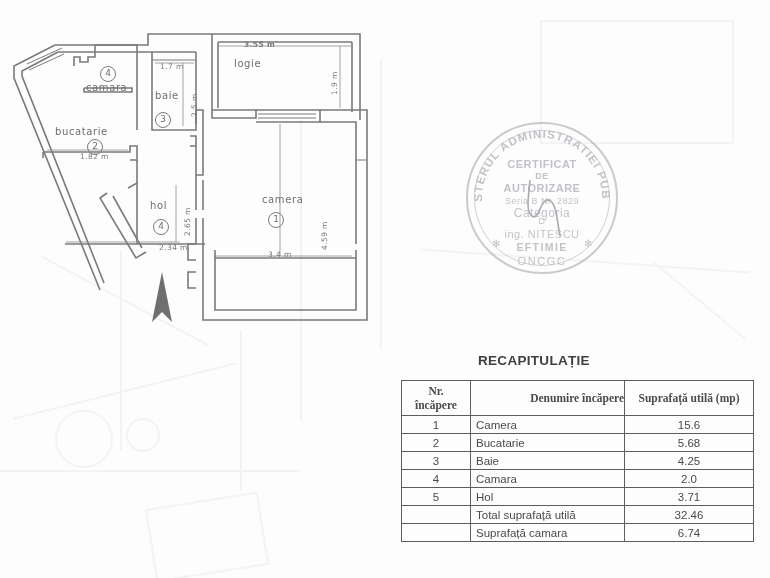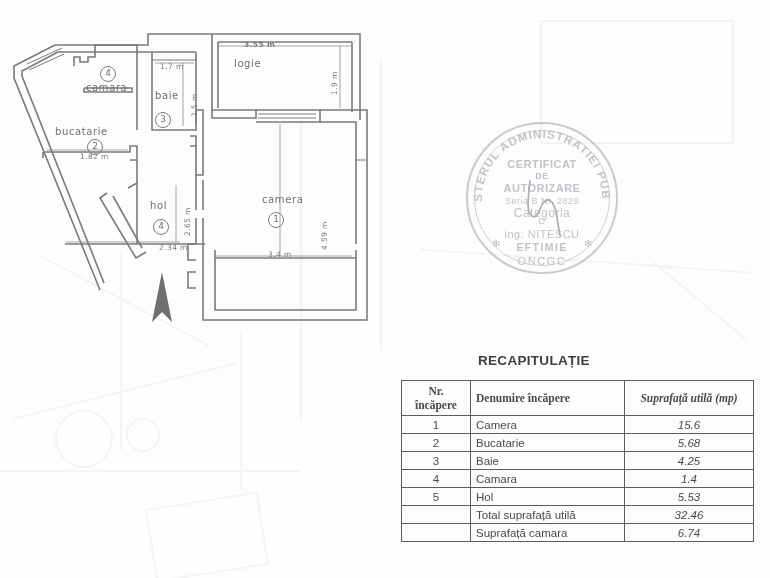--- a/index.html
+++ b/index.html
@@ -169,21 +169,21 @@
     text-align: center;
     height: 34px;
     line-height: 14px;
   }
   #recap td {
     font-family: "Liberation Sans", sans-serif;
     font-size: 11.5px;
   }
   .c-nr    { width: 68px;  text-align: center; }
   .c-name  { width: 148px; text-align: left; padding-left: 5px !important; }
-  .c-area  { width: 128px; text-align: center; font-style: italic; }
+  .c-area  { width: 128px; text-align: center; }
   .bold-row td { font-family: "Liberation Serif", serif; font-weight: bold; font-size: 12px; }
   .bold-val { font-weight: bold; }
 </style>
 </head>
 <body>
 
 <div id="page">
 
   <div class="watermark">
     <div class="wm-line" style="left:30px;  top:300px; width:190px; height:2px; transform:rotate(28deg);"></div>
@@ -343,21 +343,21 @@
 
   <div id="recap-title">RECAPITULAȚIE</div>
 
   <table id="recap">
     <thead>
       <tr>
         <th class="c-nr">
           <div>Nr.</div>
           <div>încăpere</div>
         </th>
-        <th class="c-name" style="text-align:left;">Denumire încăpere</th>
+        <th class="c-name" style="text-align:right;">Denumire încăpere</th>
         <th class="c-area">Suprafață utilă (mp)</th>
       </tr>
     </thead>
     <tbody>
       <tr>
         <td class="c-nr">1</td>
         <td class="c-name">Camera</td>
         <td class="c-area">15.6</td>
       </tr>
       <tr>
@@ -366,26 +366,26 @@
         <td class="c-area">5.68</td>
       </tr>
       <tr>
         <td class="c-nr">3</td>
         <td class="c-name">Baie</td>
         <td class="c-area">4.25</td>
       </tr>
       <tr>
         <td class="c-nr">4</td>
         <td class="c-name">Camara</td>
-        <td class="c-area">1.4</td>
+        <td class="c-area">2.0</td>
       </tr>
       <tr>
         <td class="c-nr">5</td>
         <td class="c-name">Hol</td>
-        <td class="c-area">5.53</td>
+        <td class="c-area">3.71</td>
       </tr>
       <tr>
         <td class="c-nr"></td>
         <td class="c-name">Total suprafață utilă</td>
         <td class="c-area">32.46</td>
       </tr>
       <tr>
         <td class="c-nr"></td>
         <td class="c-name">Suprafață camara</td>
         <td class="c-area">6.74</td>

